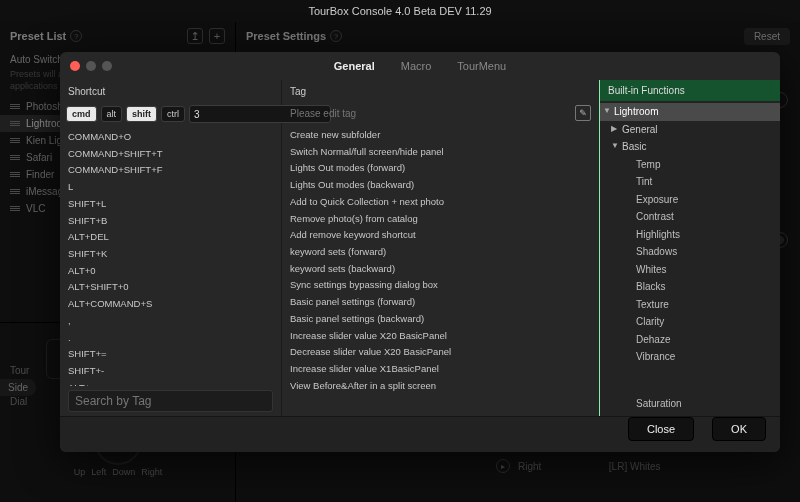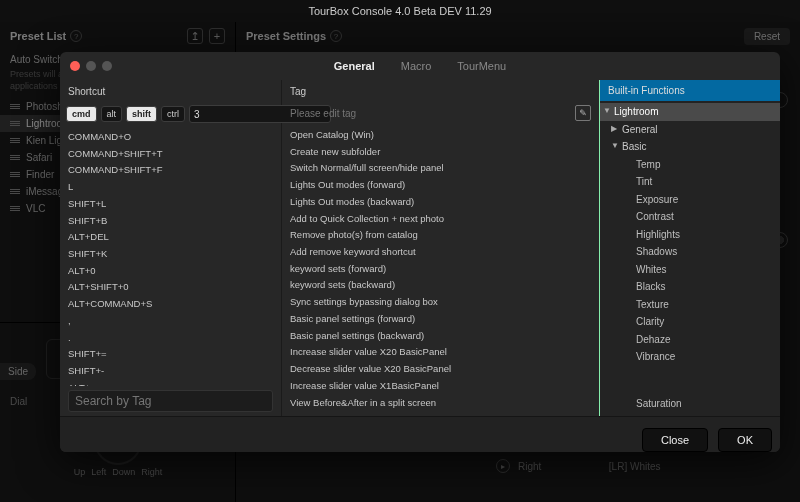--- a/index.html
+++ b/index.html
@@ -23,21 +23,21 @@
   .autoswitch { padding:4px 10px; font-size:10px; color:#bbb; }
   .subtext { font-size:9px; color:#666; padding:0 10px 6px 10px; line-height:1.3; }
 
   .preset-items { }
   .preset-item { display:flex; align-items:center; padding:3px 10px; font-size:10px; color:#bbb; gap:6px; }
   .preset-item.sel { background:#3a3a3a; color:#fff; }
   .hamb { width:10px; display:flex; flex-direction:column; gap:1px; }
   .hamb span { height:1px; background:#888; display:block; }
 
   .sideblock { position:absolute; left:0; bottom:0; width:236px; height:180px; border-top:1px solid #000; padding:6px 10px; }
-  .sidebadge { position:absolute; left:0; top:40px; background:#2b2b2b; border-radius:0 8px 8px 0; padding:3px 8px; font-size:10px; }
+  .sidebadge { position:absolute; left:0; top:56px; background:#2b2b2b; border-radius:0 8px 8px 0; padding:3px 8px; font-size:10px; }
   .sblabel { font-size:10px; color:#888; margin-top:20px; }
   .kbox { width:40px; height:40px; border:1px solid #3a3a3a; border-radius:6px; margin-top:6px; }
   .dialring { width:48px; height:48px; border:2px solid #333; border-radius:50%; margin:10px auto 2px auto; }
   .dirlabels { display:flex; gap:6px; justify-content:center; font-size:9px; color:#888; }
 
   .statusrow { position:absolute; left:260px; right:12px; bottom:26px; height:20px; display:flex; align-items:center; gap:8px; font-size:10px; color:#888; }
   .diricon { width:14px; height:14px; border:1px solid #555; border-radius:50%; display:flex; align-items:center; justify-content:center; font-size:8px; }
   .statusrow .mid { flex:1; text-align:center; }
 
   
@@ -51,21 +51,21 @@
   .tabs { position:absolute; left:0; right:0; display:flex; justify-content:center; gap:22px; font-size:11px; }
   .tabs .tab { color:#888; padding:6px 2px; cursor:pointer; }
   .tabs .tab.active { color:#eee; font-weight:600; }
 
   .modal-body { flex:1; display:flex; overflow:hidden; }
   .col-shortcut { width:222px; display:flex; flex-direction:column; border-right:1px solid #1a1a1a; }
   .col-tag { flex:1; display:flex; flex-direction:column; border-right:1px solid #86efac; }
   .col-func { width:180px; display:flex; flex-direction:column; background:#232323; }
 
   .colhead { font-size:10px; color:#ccc; padding:6px 8px 4px 8px; }
-  .funchead { background:#0369a1; padding:5px 8px; font-size:10px; color:#ddd; }
+  .funchead { background:#14532d; padding:5px 8px; font-size:10px; color:#ddd; }
 
   .keyrow { display:flex; align-items:center; gap:4px; padding:4px 6px 6px 6px; }
   .key { background:#151515; border:1px solid #3c3c3c; border-radius:3px; padding:2px 5px; font-size:9px; color:#ccc; }
   .key.on { background:#e9e9e9; color:#222; font-weight:600; }
   .keyinput { flex:1; background:#151515; border:1px solid #3c3c3c; border-radius:3px; height:18px; color:#ddd; padding:0 4px; font-size:10px; }
 
   .tagrow { display:flex; align-items:center; padding:4px 8px 6px 8px; gap:6px; }
   .taginput { flex:1; background:transparent; border:none; color:#888; font-size:10px; outline:none; }
   .editicon { width:16px; height:16px; border:1px solid #777; border-radius:2px; display:flex; align-items:center; justify-content:center; font-size:9px; cursor:pointer; }
 
@@ -77,21 +77,21 @@
 
   .search { padding:4px 8px; }
   .search input { width:100%; background:#1c1c1c; border:1px solid #333; border-radius:3px; padding:3px 6px; font-size:12px; color:#888; }
 
   .tree { font-size:10px; padding:2px 0; }
   .tree .node { padding:1px 6px 1px 14px; color:#c8c8c8; cursor:pointer; line-height:1.55; position:relative; white-space:nowrap; }
   .tree .node.hl { background:#4a4a4a; color:#fff; }
   .tree .node .arrow { position:absolute; left:3px; top:2px; font-size:8px; color:#aaa; }
   .tree .leaf { padding:1px 6px 1px 26px; color:#bfbfbf; line-height:1.55; cursor:pointer; }
 
-  .modal-foot { height:36px; display:flex; align-items:flex-end; justify-content:flex-end; gap:10px; padding:0 8px; background:#222; border-top:1px solid #151515; }
+  .modal-foot { height:36px; display:flex; align-items:flex-start; justify-content:flex-end; gap:18px; padding:0 14px; background:#222; border-top:1px solid #151515; }
   .btn { background:#111; color:#eee; border:1px solid #000; border-radius:4px; padding:5px 18px; font-size:11px; cursor:pointer; }
 
   .circle-icon { position:absolute; right:12px; width:16px; height:16px; border:1px solid #555; border-radius:50%; }
 </style>
 </head>
 <body>
 
 <div class="topbar">
   <span>TourBox Console 4.0 Beta DEV 11.29</span>
 </div>
@@ -251,21 +251,20 @@
       </div>
     </div>
 
     <div class="col-tag">
       <div class="colhead">Tag</div>
       <div class="tagrow">
         <input class="taginput" placeholder="Please edit tag" style="">
         <span class="editicon">✎</span>
       </div>
       <div class="scroller tag-list" id="tag-list">
-          <div class="row">Open Catalog (Win)</div>
           <div class="row">Create new subfolder</div>
           <div class="row">Switch Normal/full screen/hide panel</div>
           <div class="row">Lights Out modes (forward)</div>
           <div class="row">Lights Out modes (backward)</div>
           <div class="row">Add to Quick Collection + next photo</div>
           <div class="row">Remove photo(s) from catalog</div>
           <div class="row">Add remove keyword shortcut</div>
           <div class="row">keyword sets (forward)</div>
           <div class="row">keyword sets (backward)</div>
           <div class="row">Sync settings bypassing dialog box</div>

